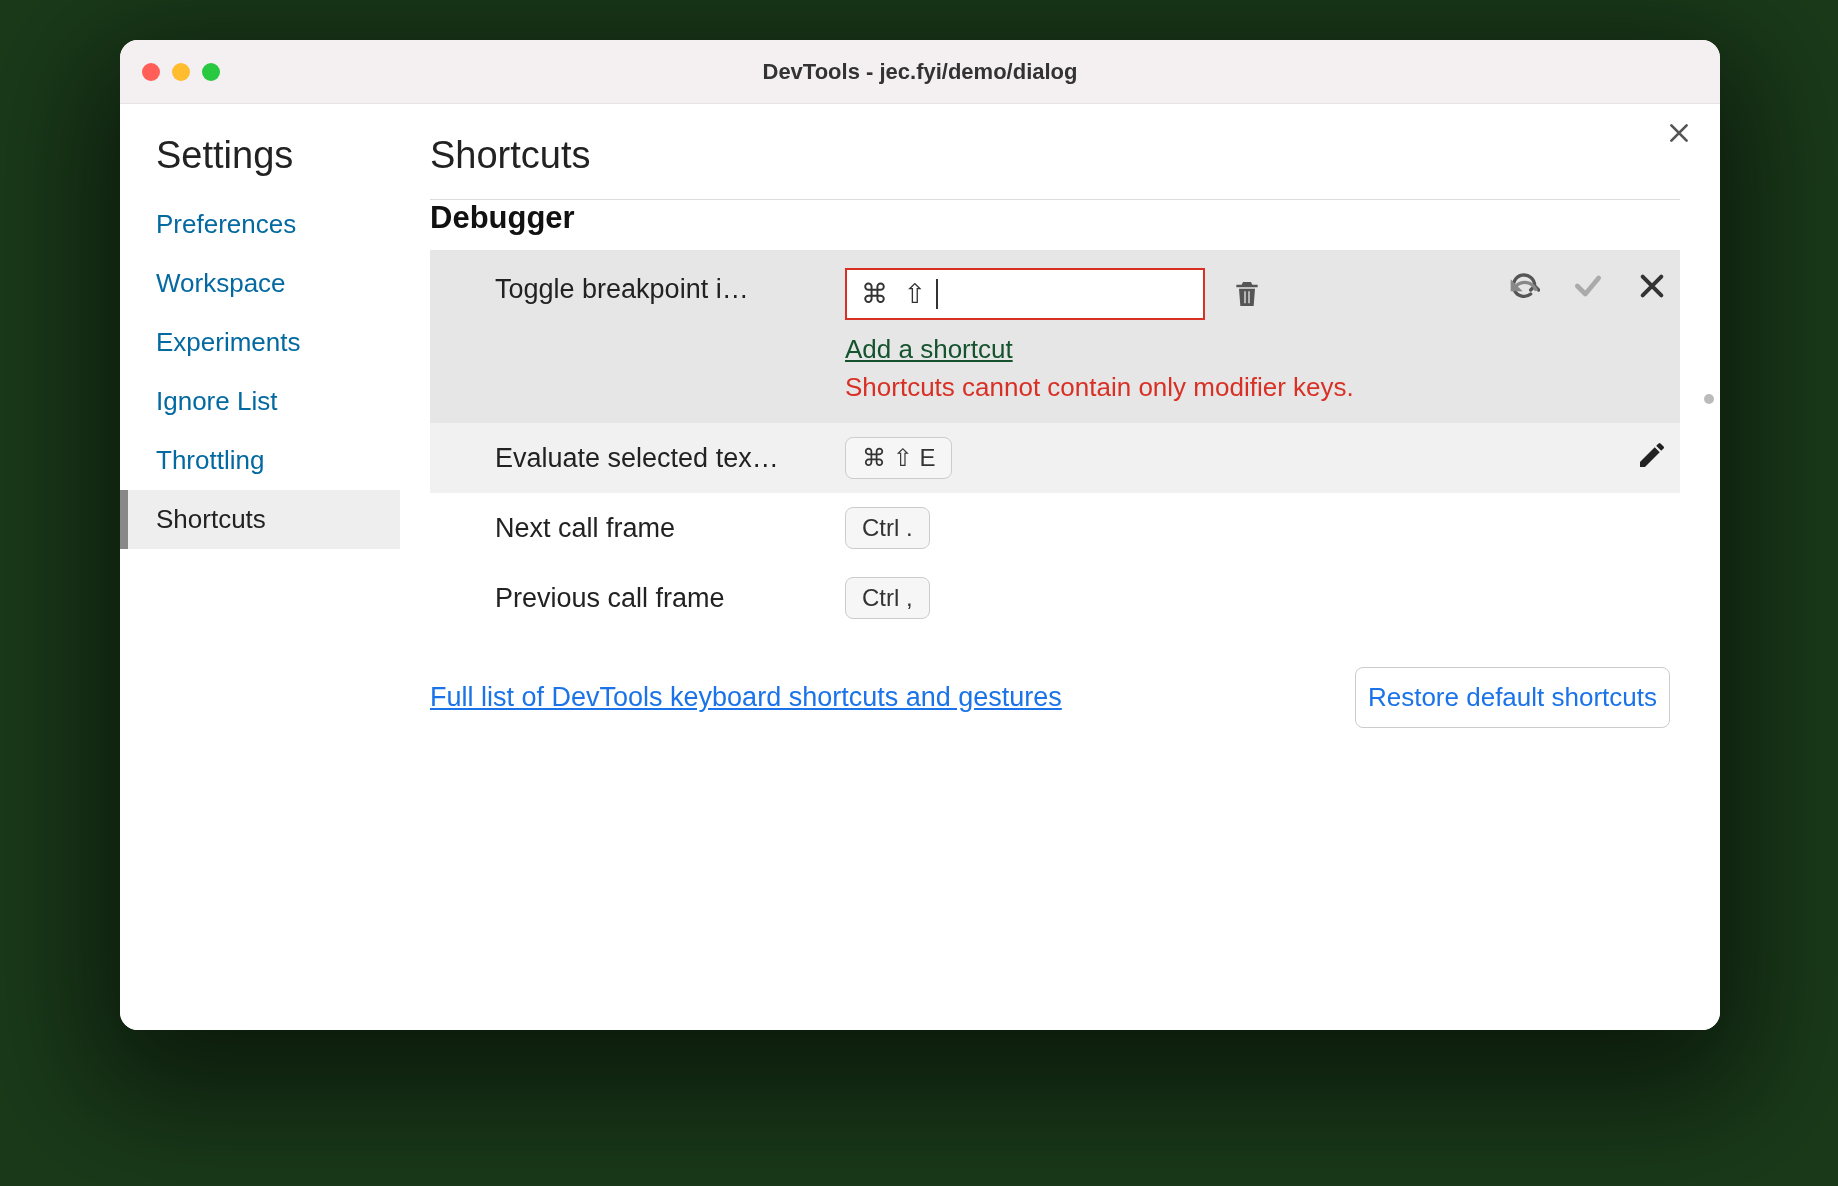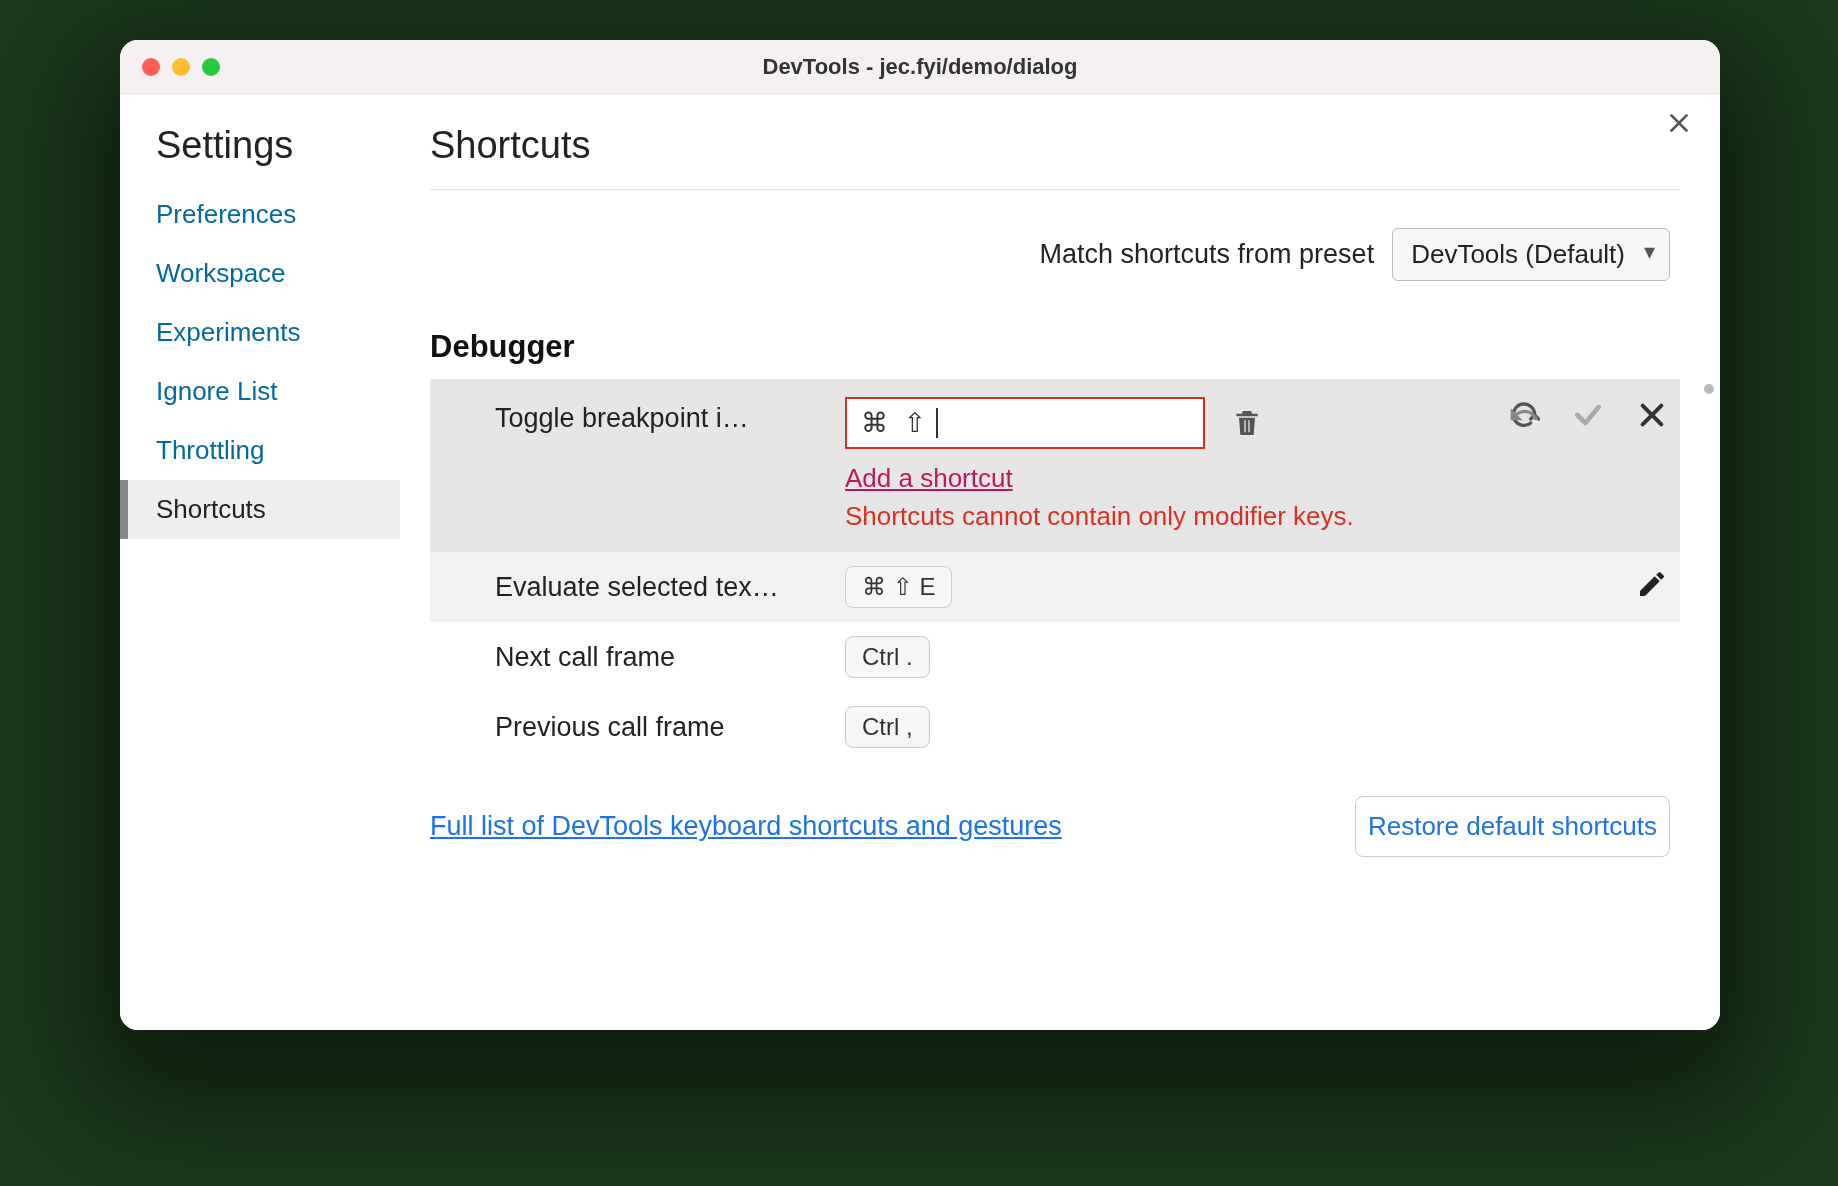--- a/index.html
+++ b/index.html
@@ -16,21 +16,21 @@
     width: 1600px;
     height: 990px;
     background: #ffffff;
     border-radius: 18px;
     box-shadow: 0 40px 120px 30px rgba(0,0,0,0.55);
     overflow: hidden;
     display: flex;
     flex-direction: column;
   }
   .titlebar {
-    height: 54px;
+    height: 64px;
     background: #f4f0f2;
     display: flex;
     align-items: center;
     position: relative;
     border-bottom: 1px solid #e8e4e6;
   }
   .traffic-lights {
     display: flex;
     gap: 12px;
     margin-left: 22px;
@@ -172,21 +172,21 @@
     letter-spacing: 4px;
     color: #333;
   }
   .sc-input .cursor {
     border-left: 2px solid #333;
     height: 30px;
     display: inline-block;
     margin-left: 6px;
   }
   .sc-addlink {
-    color: #be185d;
+    color: #14532d;
     font-size: 26px;
     text-decoration: underline;
     cursor: pointer;
     margin-top: 8px;
   }
   .sc-error {
     color: #d93025;
     font-size: 26px;
     line-height: 1.3;
     max-width: 560px;
@@ -278,26 +278,20 @@
       <div class="sidebar-item">Workspace</div>
       <div class="sidebar-item">Experiments</div>
       <div class="sidebar-item">Ignore List</div>
       <div class="sidebar-item">Throttling</div>
       <div class="sidebar-item active">Shortcuts</div>
     </div>
 
     <div class="main">
       <div class="main-title">Shortcuts</div>
 
-      <div class="preset-row">
-        <div class="preset-label">Match shortcuts from preset</div>
-        <div class="preset-select">
-          <span>DevTools (Default)</span>
-        </div>
-      </div>
 
       <div class="section-header">Debugger</div>
 
       <div class="shortcut-row editing">
         <div class="sc-label">Toggle breakpoint i…</div>
         <div class="sc-value-col">
           <div style="display:flex; align-items:center; gap:24px;">
             <div class="sc-input">
               <span>⌘  ⇧</span>
                 <span class="cursor"></span>

